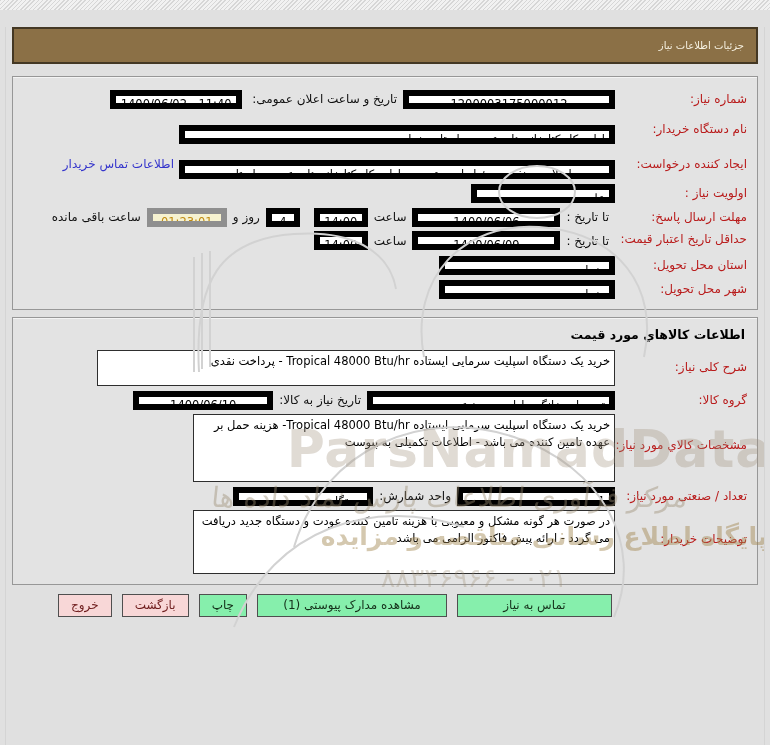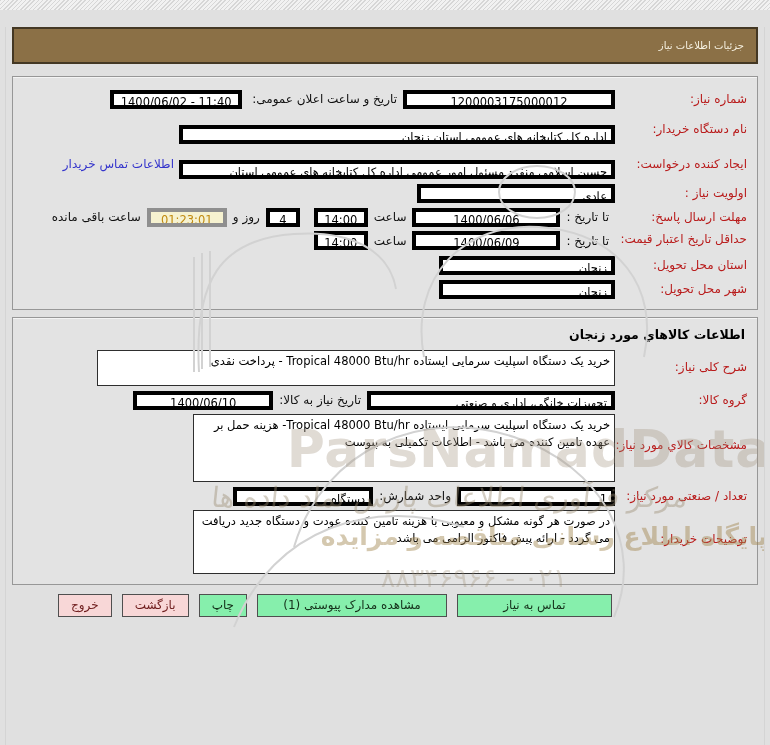--- a/index.html
+++ b/index.html
@@ -12,28 +12,28 @@
     border:2px solid #443824; color:#f6f1e1; display:flex; align-items:center;
     padding-right:12px; font-size:10px; }
   .panel { margin:0 6px; border:1px solid #979797; background:#e3e3e3;
     padding:8px 10px 6px 10px; box-shadow:0 1px 0 #f4f4f4 inset; }
   #panel-info { margin-top:12px; }
   #panel-goods { margin-top:7px; }
   .row { display:flex; align-items:center; margin:4px 0; min-height:20px; }
   .row.top { align-items:flex-start; }
   .lbl { width:132px; flex:0 0 132px; font-size:12px; color:#b91c1c; line-height:1.25; padding-top:1px; }
   .mid-lbl { font-size:12px; color:#101010; margin:0 6px; white-space:nowrap; }
-  .box { background:#fff; border:4px solid #000000; height:19px; line-height:17px;
+  .box { background:#fff; border:6px solid #000000; height:19px; line-height:17px;
     font-size:11.5px; padding:0 4px; overflow:hidden; white-space:nowrap; color:#000; }
   .num { direction:ltr; text-align:center; }
   .area { background:#fff; border:1px solid #2e2e2e; font-size:11.5px; color:#000;
     padding:2px 4px; overflow:hidden; line-height:1.45; }
   .w-need { width:212px; } .w-datetime { width:132px; margin-right:4px; }
   .w-wide { width:436px;margin-top:12px; }
-  .w-mid { width:198px;font-family:Liberation Serif, serif; }
+  .w-mid { width:144px;font-family:Liberation Serif, serif; }
   .w-date { width:148px; } .w-time { width:54px; } .w-days { width:34px; }
   .w-count { width:80px; background:#f6f2d0; color:#c08a10; border-color:#8f8f8f; }
   .w-city { width:176px; }
   .w-desc { width:518px; height:36px; }
   .w-group { width:248px; } .w-needdate { width:140px; }
   .w-spec { width:422px; height:68px; }
   .w-qty { width:158px; text-align:right; } .w-unit { width:140px; }
   .w-notes { width:422px; height:64px; }
   .link { color:#3434cc; font-size:12px; margin-right:5px; cursor:pointer; white-space:nowrap; }
   .sect-title { font-size:12.5px; font-weight:bold; color:#000; margin:1px 2px 8px 0; }
@@ -106,21 +106,21 @@
       <span class="box w-city">زنجان</span>
     </div>
 
     <div class="row">
       <span class="lbl">شهر محل تحویل:</span>
       <span class="box w-city">زنجان</span>
     </div>
   </div>
 
   <div class="panel" id="panel-goods">
-    <div class="sect-title">اطلاعات کالاهاي مورد زنجان</div>
+    <div class="sect-title">اطلاعات کالاهاي مورد قیمت</div>
 
     <div class="row top">
       <span class="lbl" style="padding-top:10px">شرح کلی نیاز:</span>
       <div class="area w-desc">خرید یک دستگاه اسپلیت سرمایی ایستاده Tropical 48000 Btu/hr - پرداخت نقدی</div>
     </div>
 
     <div class="row">
       <span class="lbl">گروه کالا:</span>
       <span class="box w-group">تجهیزات خانگی، اداری و صنعتی</span>
       <span class="mid-lbl">تاریخ نیاز به کالا:</span>

